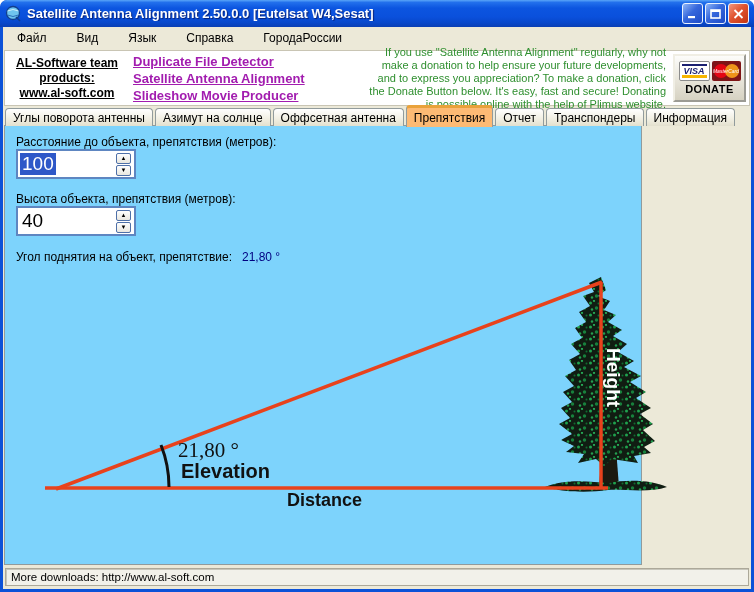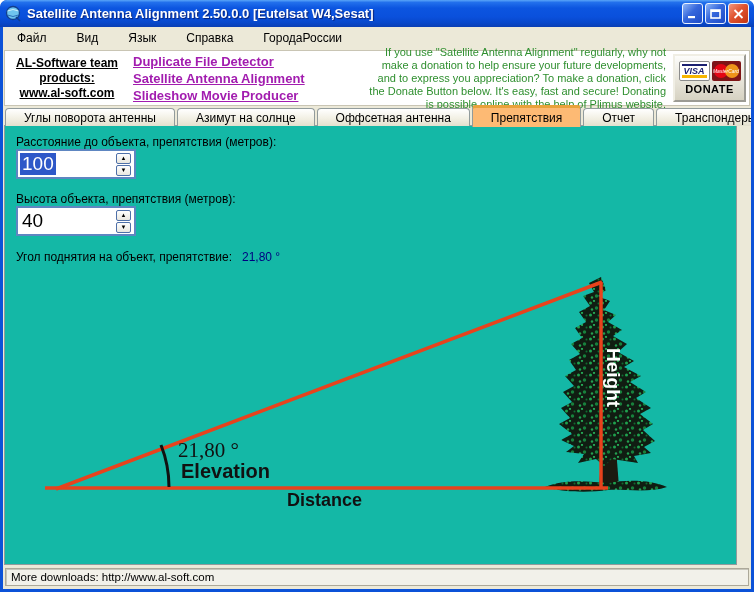--- a/index.html
+++ b/index.html
@@ -42,26 +42,26 @@
   .visa::after{content:"";position:absolute;left:2px;right:2px;bottom:2px;height:3px;background:#F7B600;}
   .mc{width:29px;height:20px;background:#7E1416;border-radius:2px;position:relative;overflow:hidden;}
   .mc .c1{position:absolute;left:2px;top:3px;width:14px;height:14px;border-radius:50%;background:#E30613;}
   .mc .c2{position:absolute;right:2px;top:3px;width:14px;height:14px;border-radius:50%;background:#F79E1B;opacity:.92;}
   .mc .mclabel{position:absolute;left:0;right:0;top:7px;color:#fff;font-size:5px;font-style:italic;
     text-align:center;white-space:nowrap;}
   .donate-label{font-weight:bold;font-size:11px;letter-spacing:.5px;}
   
   .tabstrip{position:absolute;left:2px;top:78px;width:744px;height:21px;display:flex;
     align-items:flex-end;gap:2px;z-index:3;}
-  .tab{height:18px;padding:0 18px;display:flex;align-items:center;font-size:12px;cursor:pointer;
+  .tab{height:18px;padding:0 7px;display:flex;align-items:center;font-size:12px;cursor:pointer;
     background:linear-gradient(180deg,#FFFFFF 0%,#F2F0E4 55%,#E3E0CE 100%);
     border:1px solid #919B9C;border-bottom:none;border-radius:4px 4px 0 0;white-space:nowrap;}
   .tab.active{height:22px;background:#fdba74;border-top:3px solid #E9A23B;margin-bottom:-1px;z-index:4;}
   
-  .panel{position:absolute;left:1px;top:98px;width:733px;height:440px;background:#14b8a6;
+  .panel{position:absolute;left:1px;top:98px;width:638px;height:440px;background:#7dd3fc;
     border:1px solid #919B9C;z-index:2;}
   .flabel{position:absolute;left:11px;font-size:12px;}
   .spinedit{position:absolute;left:11px;width:120px;height:30px;background:#fff;
     border:2px solid #5E86C1;display:flex;align-items:center;cursor:text;}
   .spin-value{font-size:19px;padding:0 2px;margin-left:2px;}
   .sel{background:#2E58C8;color:#fff;}
   .spinner{position:absolute;right:3px;top:2px;display:flex;flex-direction:column;gap:1px;}
   .spinbtn{width:15px;height:11px;border:1px solid #4E70A8;border-radius:2px;cursor:pointer;
     background:linear-gradient(180deg,#FEFEFE 0%,#E9E7DF 100%);
     font-size:6px;line-height:9px;text-align:center;color:#000;}

